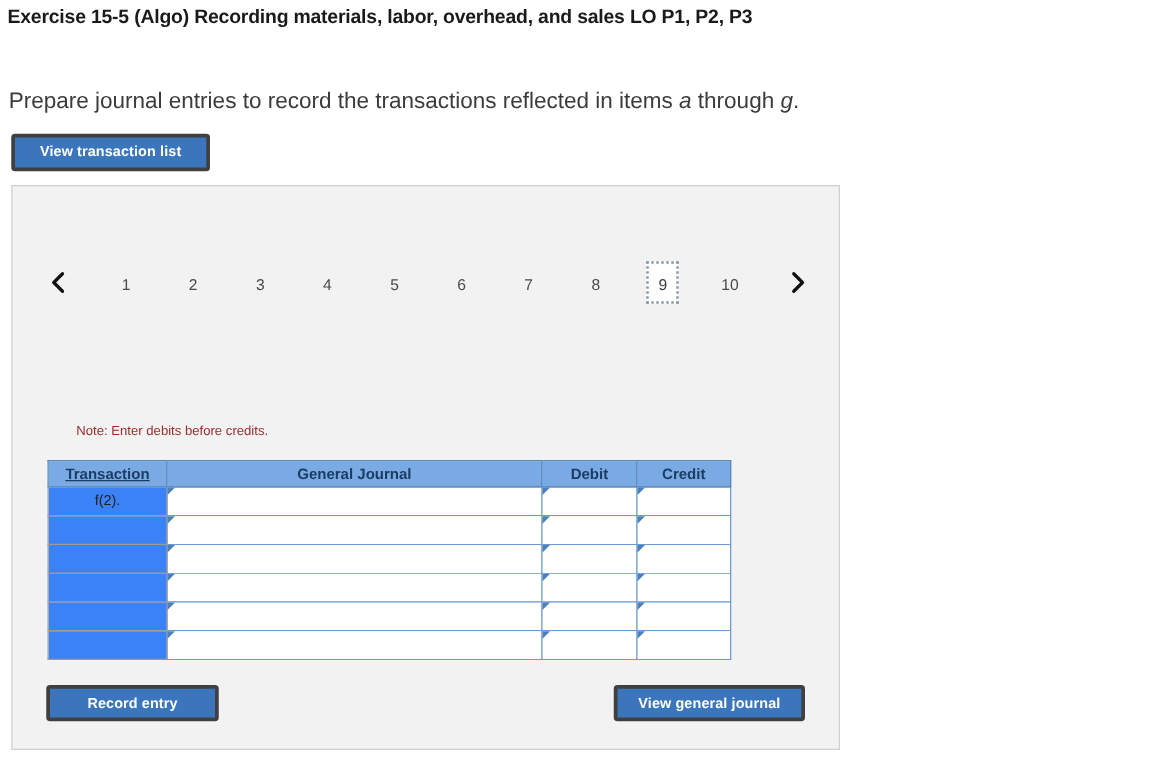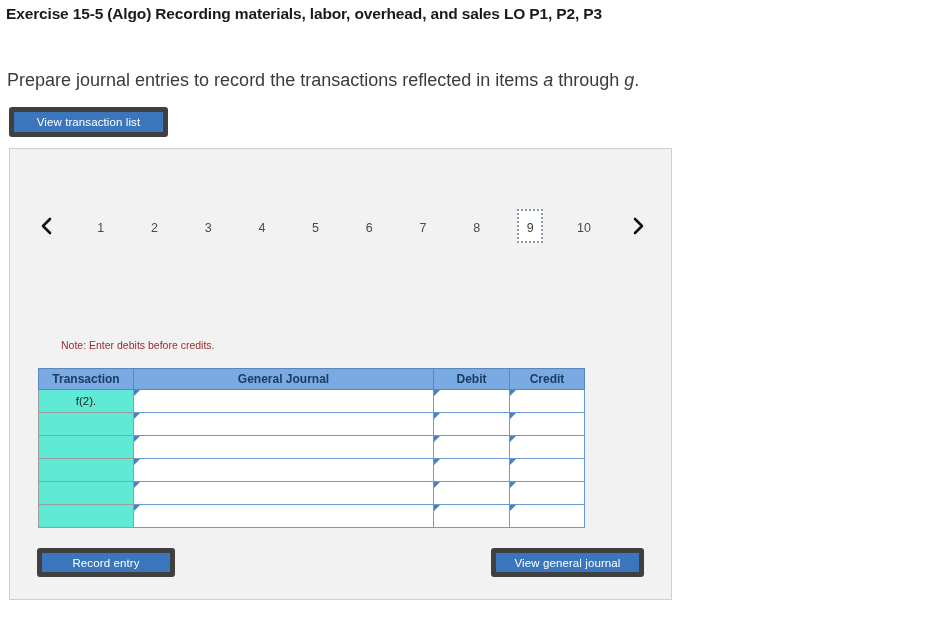--- a/index.html
+++ b/index.html
@@ -39,22 +39,22 @@
   .exercise-prompt .it { font-style: italic; }
 
   
   .btn {
     display: inline-flex;
     align-items: center;
     justify-content: center;
     background: #3b76bc;
     color: #ffffff;
     font-size: 11.5px;
-    font-weight: normal;
-    border: 5px solid #404040;
+    font-weight: bold;
+    border: 3px solid #404040;
     border-radius: 3px;
     cursor: pointer;
     box-sizing: border-box;
     user-select: none;
     letter-spacing: 0.1px;
   }
 
   #view-transaction-list {
     position: absolute;
     left: 9px;
@@ -173,33 +173,33 @@
     background: #7aaae3;
     color: #1c3d63;
     font-size: 12px;
     font-weight: bold;
     height: 21px;
     border: 1px solid #5b86b8;
     box-sizing: border-box;
     text-align: center;
     padding: 0;
   }
-  .col-trans  { width: 95px; }
+  .col-trans  { width: 95px; text-decoration: underline; }
   .col-gj     { width: 300px; }
   .col-debit  { width: 76px; }
   .col-credit { width: 75px; }
 
   .jtable td {
     padding: 0;
     height: 23px;
     box-sizing: border-box;
   }
   .cell-trans {
     border: 1px solid #9b9b9b;
-    background: #5eead4;
+    background: #3b82f6;
     text-align: center;
     font-size: 11.5px;
     color: #222222;
   }
   .cell-input {
     position: relative;
     border: 1px solid #6b9bd2;
     background: #ffffff;
     cursor: pointer;
   }

